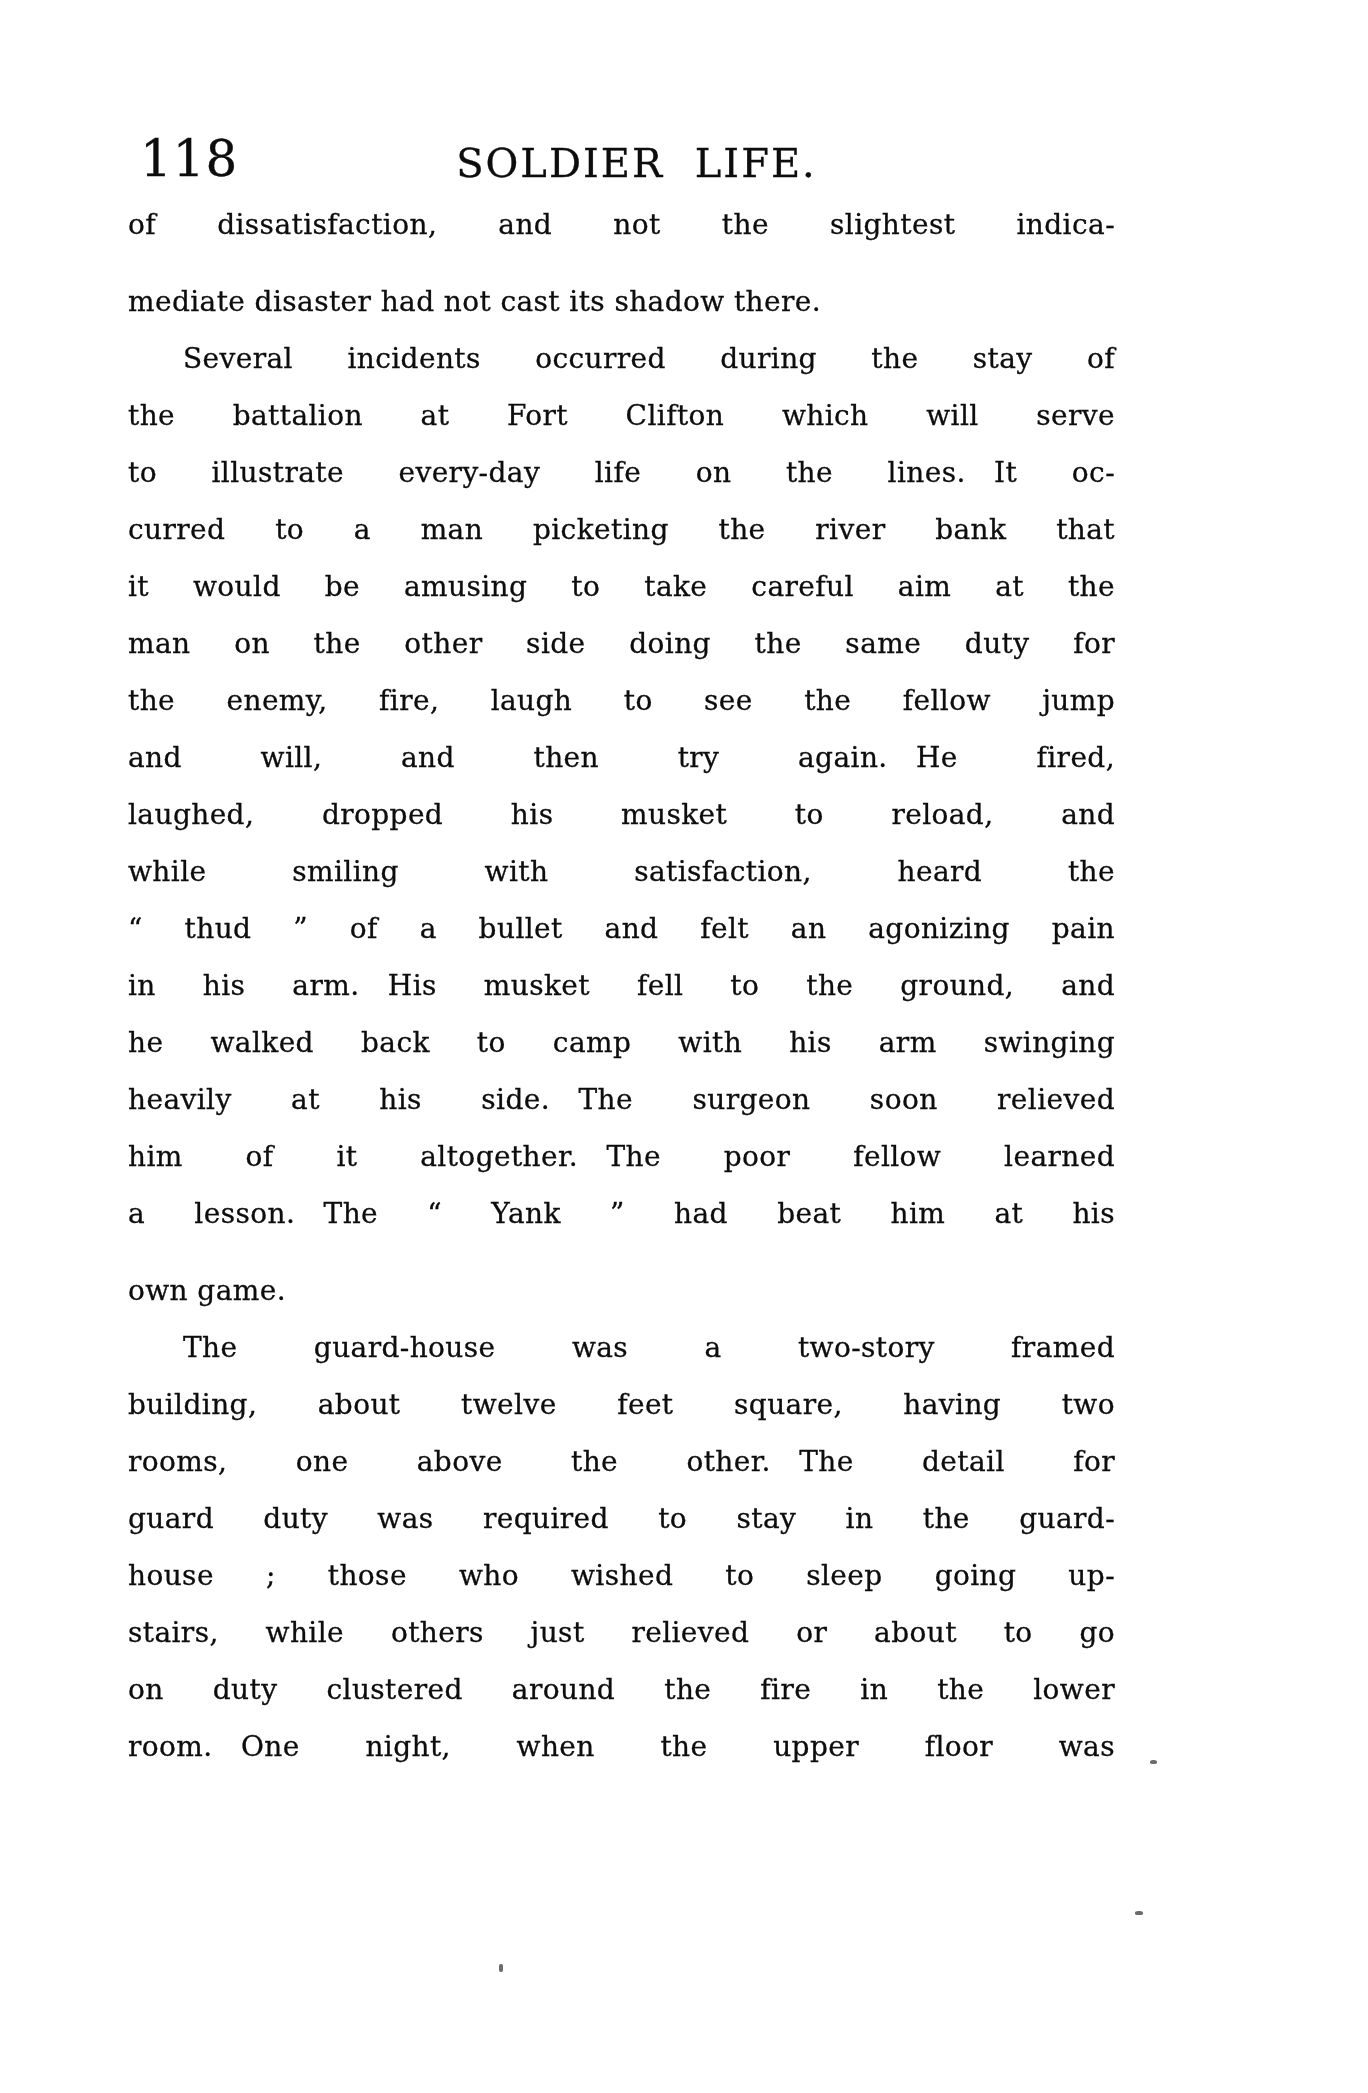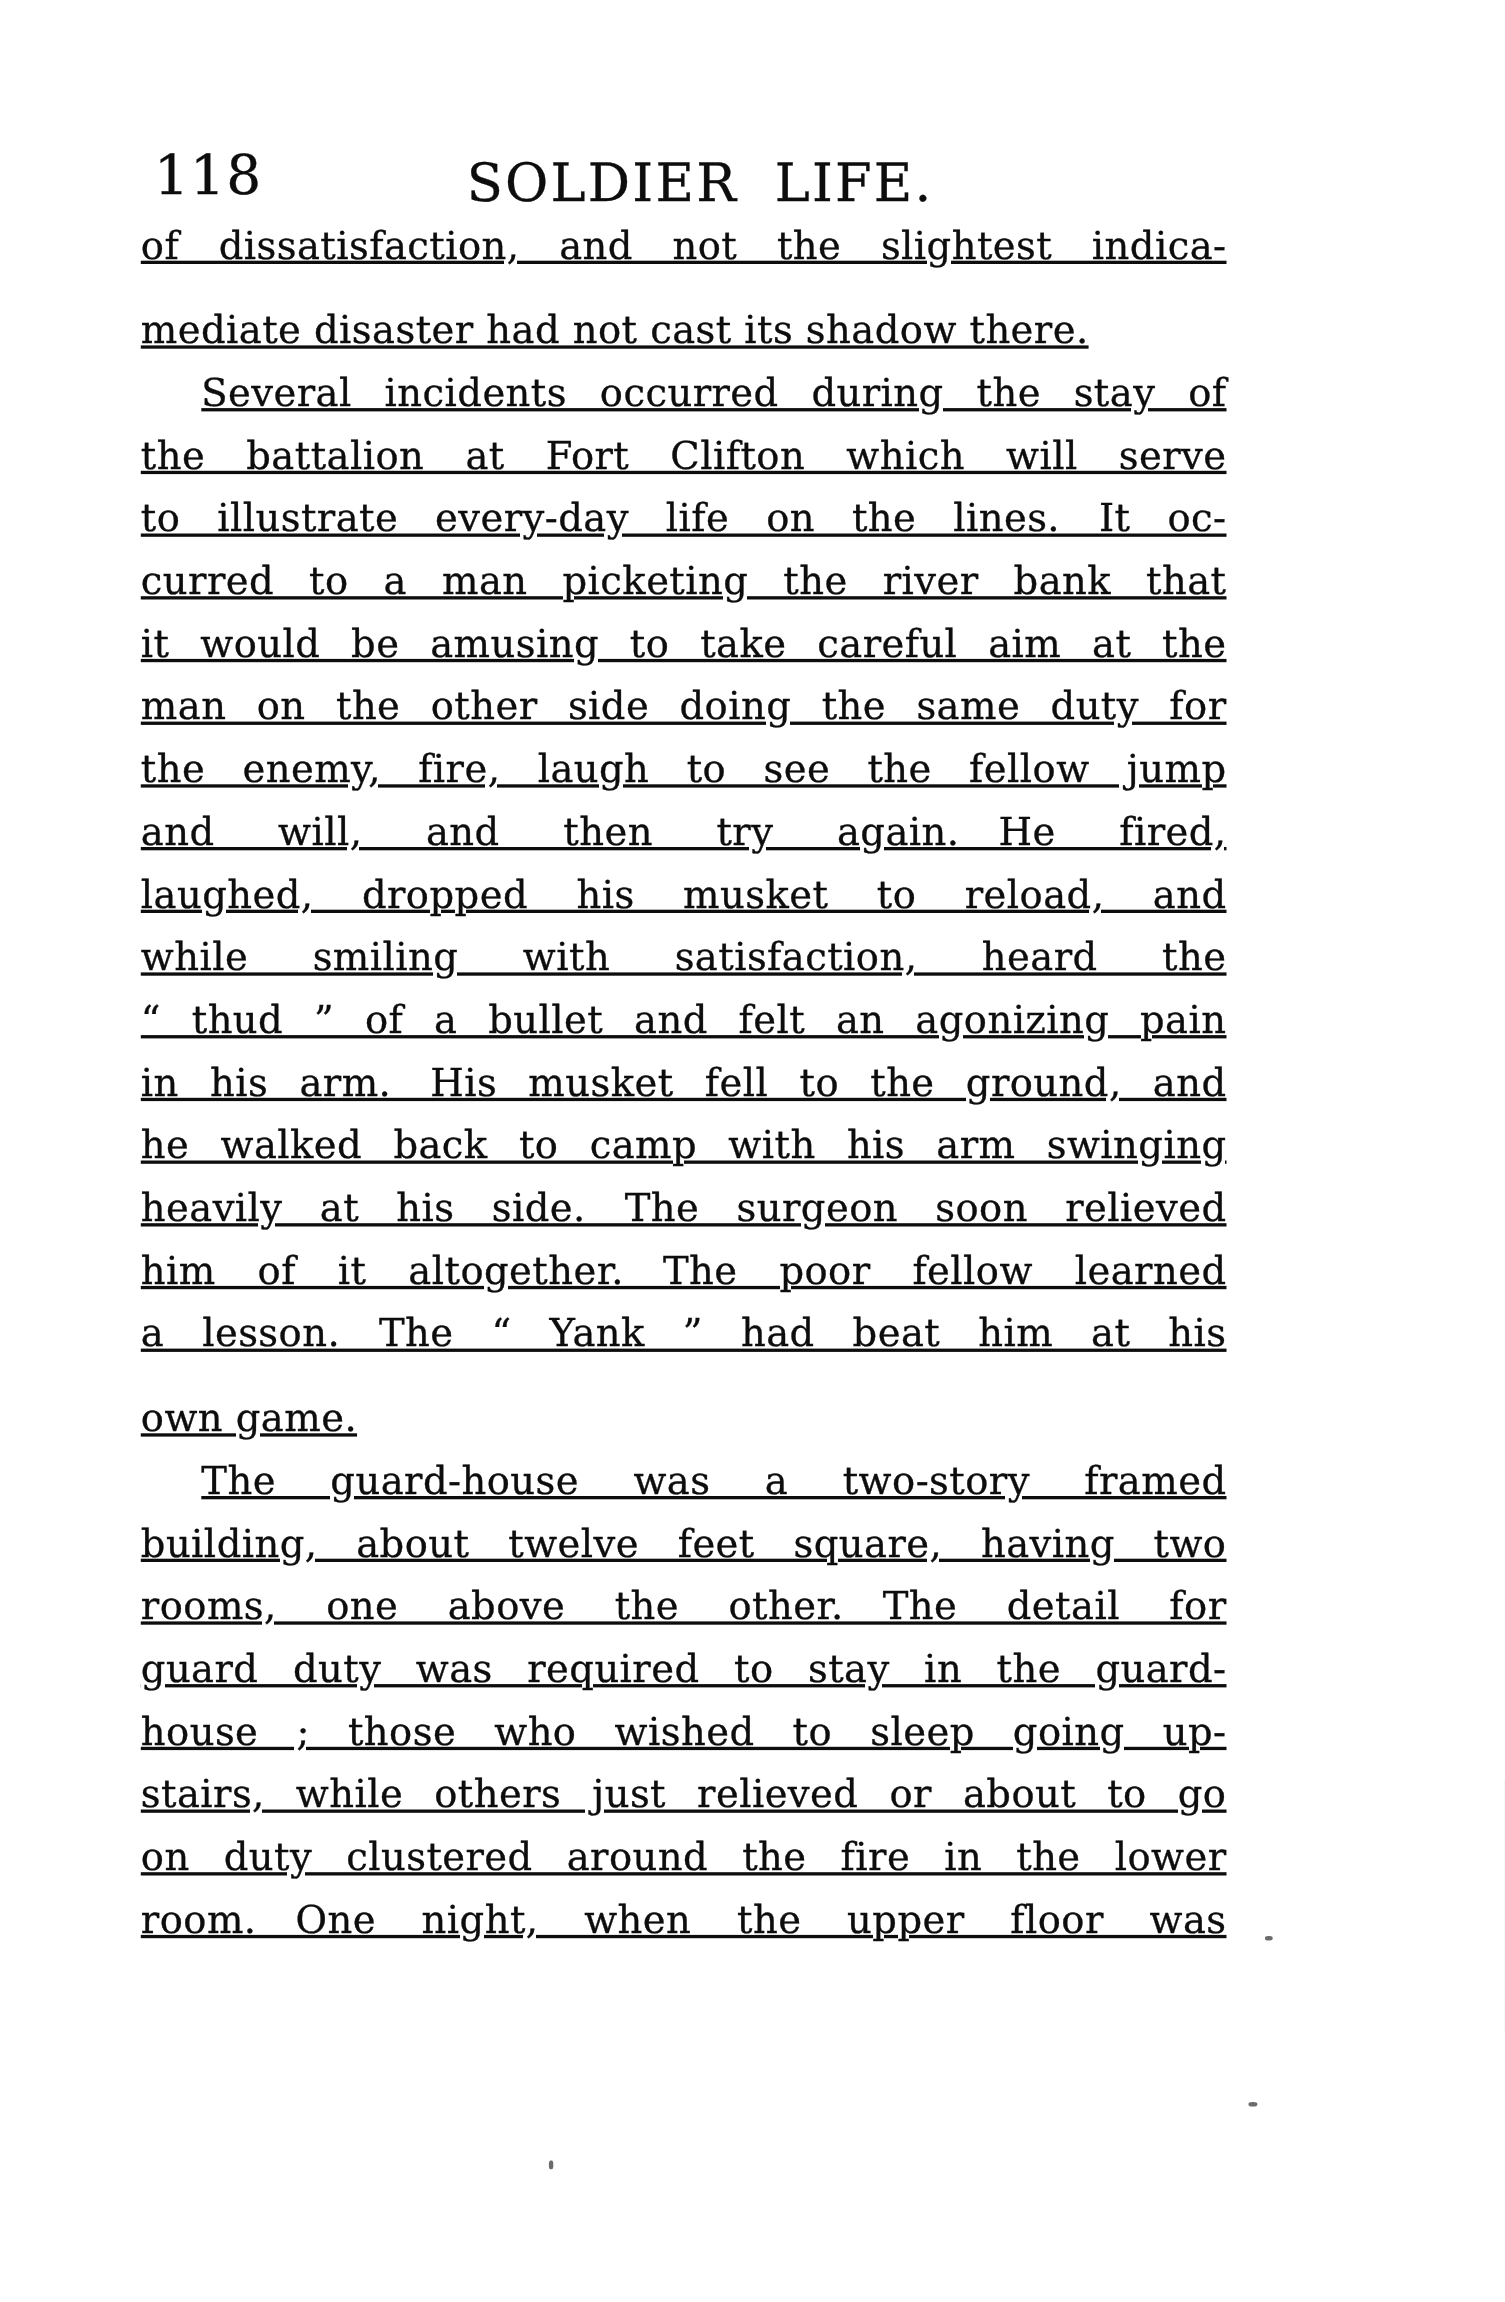--- a/index.html
+++ b/index.html
@@ -22,35 +22,34 @@
     -webkit-text-stroke: 0.3px;
   }
   .header-title {
     position: absolute;
     left: 128px;
     top: 143px;
     width: 987px;
     padding-left: 30px;
     box-sizing: border-box;
     text-align: center;
-    font-size: 48px;
+    font-size: 40px;
     line-height: 1;
     letter-spacing: 2px;
     word-spacing: 16px;
     -webkit-text-stroke: 0.3px;
   }
   .page-body {
     position: absolute;
     left: 128px;
     top: 196px;
     width: 987px;
-    font-size: 35px;
+    font-size: 28px;
     line-height: 57px;
     letter-spacing: 0.4px;
-    text-decoration: underline;
     -webkit-text-stroke: 0.3px;
   }
   .line {
     text-align: justify;
     text-align-last: justify;
   }
   .line.endpara { text-align-last: left; margin-top: 20px; }
   .line.indent { text-indent: 55px; }
   .speck {
     position: absolute;

